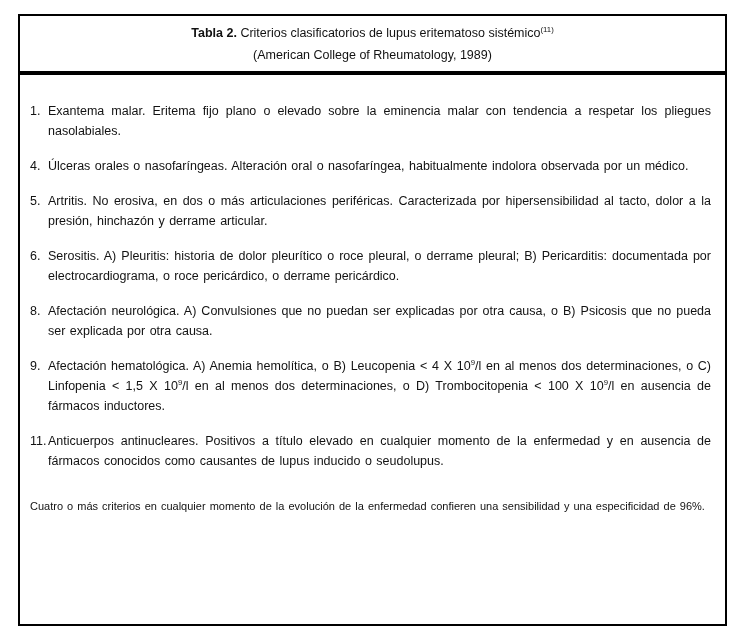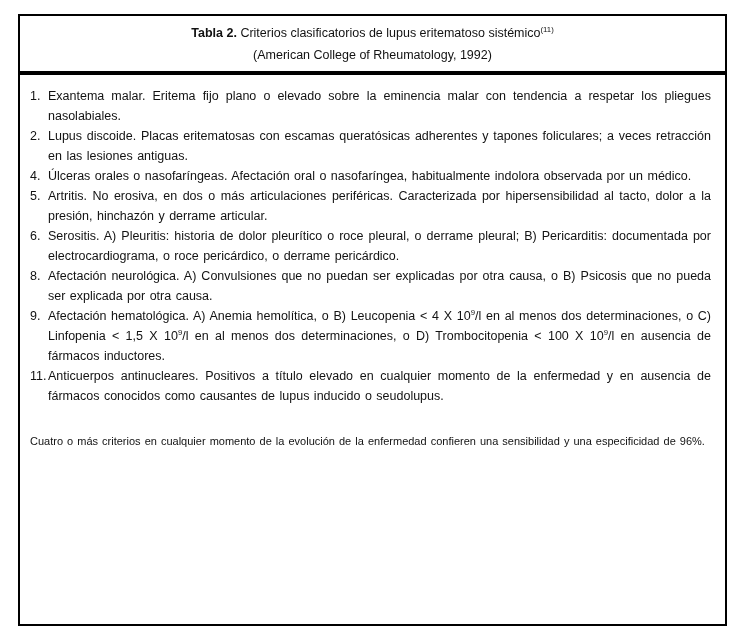--- a/index.html
+++ b/index.html
@@ -48,20 +48,21 @@
   ol.criteria-list {
     margin: 0;
     padding: 0;
     list-style: none;
   }
   ol.criteria-list li {
     padding-left: 18px;
     text-indent: -18px;
     text-align: justify;
     word-spacing: 1px;
+    margin-top: 15px;
   }
   .item-number {
     display: inline-block;
     width: 18px;
     text-indent: 0;
   }
   sup {
     font-size: 0.62em;
     line-height: 0;
     vertical-align: super;
@@ -77,30 +78,29 @@
 </head>
 <body>
 
 <div class="page">
   <div class="table-frame">
 
     <div class="table-header">
       <div>
         <span class="table-title-bold">Tabla 2.</span><span> Criterios clasificatorios de lupus eritematoso sistémico<sup>(11)</sup></span>
       </div>
-      <div>(American College of Rheumatology, 1992)</div>
+      <div>(American College of Rheumatology, 1989)</div>
     </div>
 
     <div class="header-divider"></div>
 
     <div class="table-body">
       <ol class="criteria-list">
           <li><span class="item-number">1.</span><span>Exantema malar. Eritema fijo plano o elevado sobre la eminencia malar con tendencia a respetar los pliegues nasolabiales.</span></li>
-          <li><span class="item-number">2.</span><span>Lupus discoide. Placas eritematosas con escamas queratósicas adherentes y tapones foliculares; a veces retracción en las lesiones antiguas.</span></li>
-          <li><span class="item-number">4.</span><span>Úlceras orales o nasofaríngeas. Afectación oral o nasofaríngea, habitualmente indolora observada por un médico.</span></li>
+          <li><span class="item-number">4.</span><span>Úlceras orales o nasofaríngeas. Alteración oral o nasofaríngea, habitualmente indolora observada por un médico.</span></li>
           <li><span class="item-number">5.</span><span>Artritis. No erosiva, en dos o más articulaciones periféricas. Caracterizada por hipersensibilidad al tacto, dolor a la presión, hinchazón y derrame articular.</span></li>
           <li><span class="item-number">6.</span><span>Serositis. A) Pleuritis: historia de dolor pleurítico o roce pleural, o derrame pleural; B) Pericarditis: documentada por electrocardiograma, o roce pericárdico, o derrame pericárdico.</span></li>
           <li><span class="item-number">8.</span><span>Afectación neurológica. A) Convulsiones que no puedan ser explicadas por otra causa, o B) Psicosis que no pueda ser explicada por otra causa.</span></li>
           <li><span class="item-number">9.</span><span>Afectación hematológica. A) Anemia hemolítica, o B) Leucopenia &lt; 4 X 10<sup>9</sup>/l en al menos dos determinaciones, o C) Linfopenia &lt; 1,5 X 10<sup>9</sup>/l en al menos dos determinaciones, o D) Trombocitopenia &lt; 100 X 10<sup>9</sup>/l en ausencia de fármacos inductores.</span></li>
           <li><span class="item-number">11.</span><span>Anticuerpos antinucleares. Positivos a título elevado en cualquier momento de la enfermedad y en ausencia de fármacos conocidos como causantes de lupus inducido o seudolupus.</span></li>
         </ol>
       <p class="table-footnote">Cuatro o más criterios en cualquier momento de la evolución de la enfermedad confieren una sensibilidad y una especificidad de 96%.</p>
     </div>
 
   </div>

